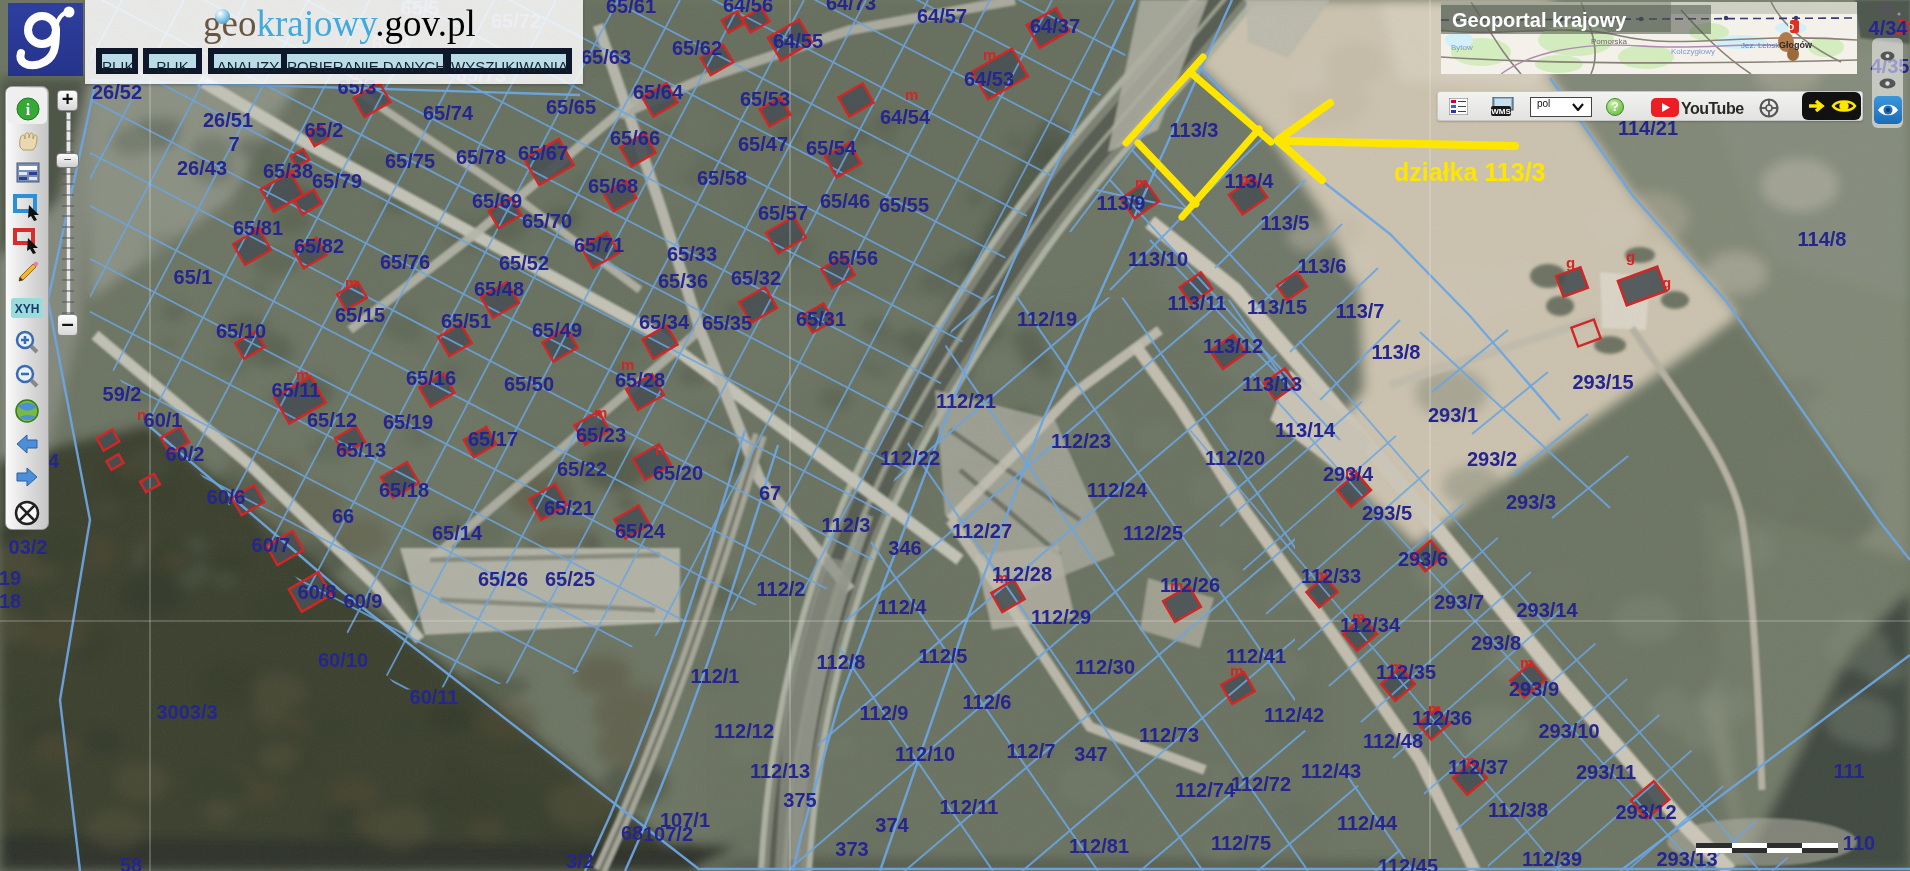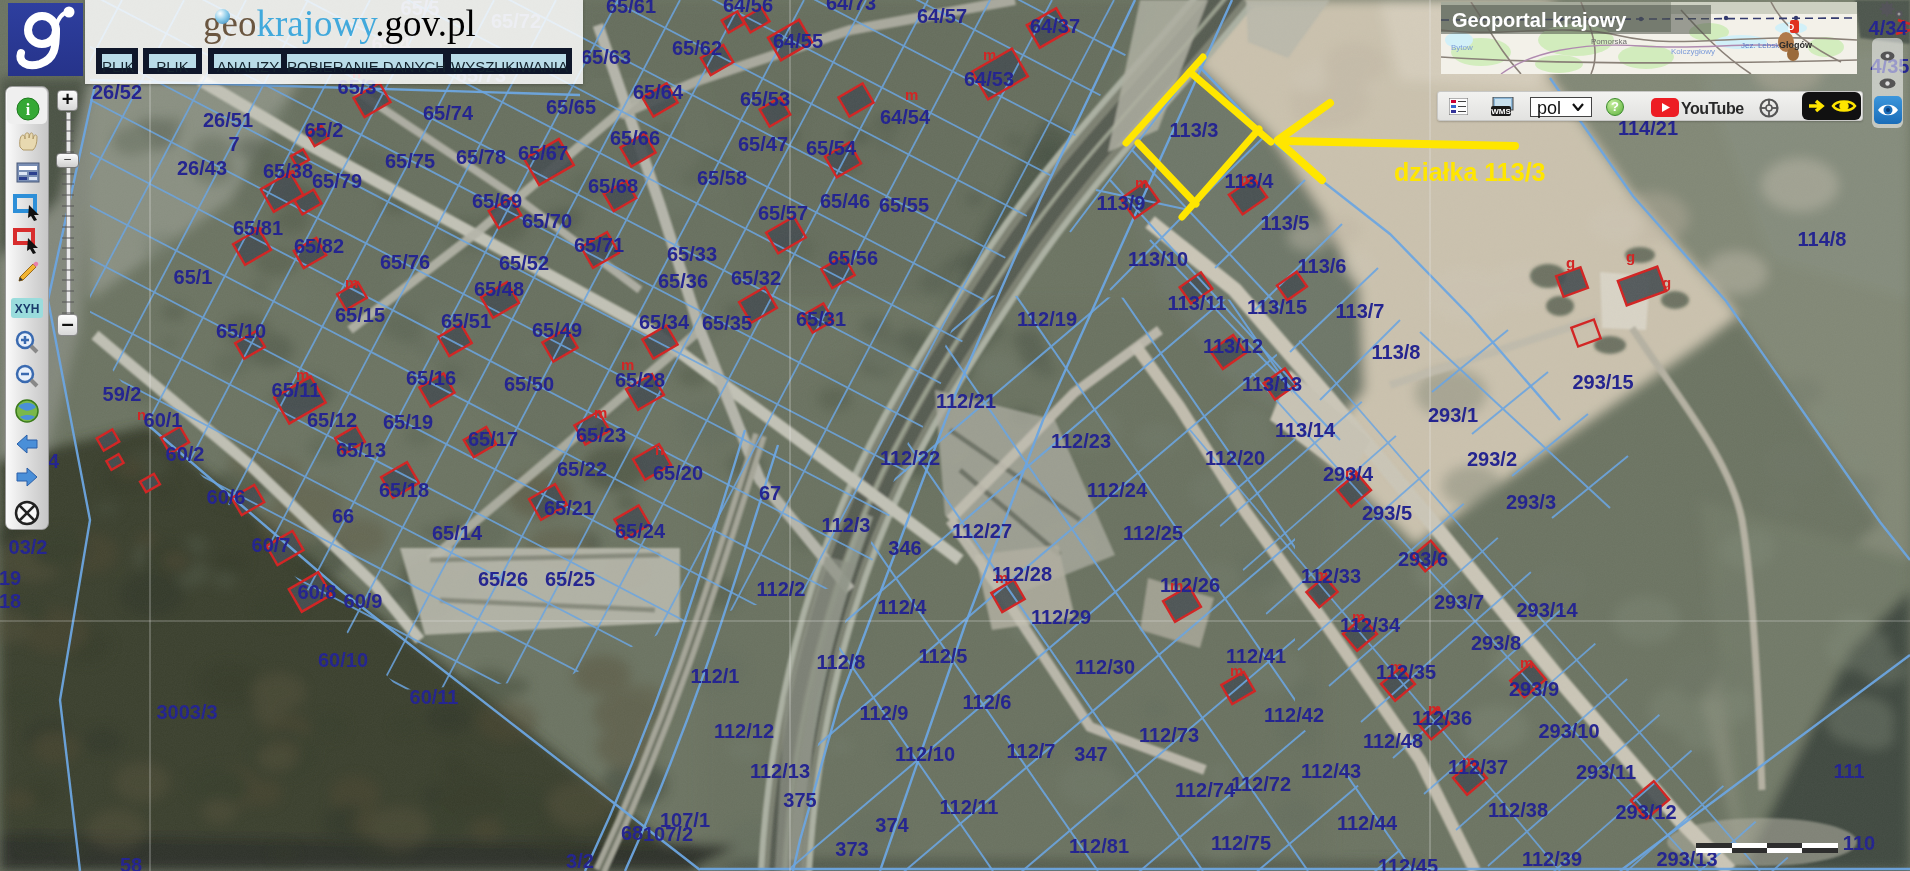--- a/index.html
+++ b/index.html
@@ -1475,21 +1475,21 @@
 </svg>
 
 <svg class="abs" style="left:1491px;top:97px;" width="24" height="20" viewBox="0 0 24 20">
 <rect x="2" y="0" width="20" height="13" fill="#8ab6d8" stroke="#444"></rect>
 <rect x="4" y="2" width="16" height="9" fill="#c8e0ee"></rect>
 <rect x="0" y="9" width="20" height="10" rx="2" fill="#1a1a1a"></rect>
 <text x="10" y="17" font-size="8" font-weight="bold" fill="#fff" text-anchor="middle">WMS</text>
 </svg>
 
 <div class="abs" style="left:1530px;top:97px;width:62px;height:20px;background:#ffffff;border:1.5px solid #444;box-sizing:border-box;"></div>
-<div class="abs" style="left:1537px;top:98px;font-size:18px;color:#111;">pol</div>
+<div class="abs" style="left:1537px;top:98px;font-size:10px;color:#111;">pol</div>
 <svg class="abs" style="left:1572px;top:103px;" width="12" height="8">
       <path d="M1,1 L6,7 L11,1" stroke="#111" stroke-width="2.2" fill="none"></path>
     </svg>
 
 <div class="abs" style="left:1606px;top:98px;width:18px;height:18px;border-radius:50%;background:radial-gradient(circle at 35% 30%,#c8f0a0,#5ab03a);border:1px solid #3a8a2a;box-sizing:border-box;text-align:center;line-height:16px;font-size:13px;font-weight:bold;color:#fff;">?</div>
 
 <svg class="abs" style="left:1651px;top:98px;" width="96" height="20" viewBox="0 0 96 20">
 <rect width="28" height="19" rx="5" fill="#ed1d24"></rect>
 <path d="M11,5 L19,9.5 L11,14 Z" fill="#fff"></path>
 <text x="30" y="15.5" font-size="16" font-weight="bold" fill="#282828" font-family="Liberation Sans,sans-serif" letter-spacing="-0.5">YouTube</text>

